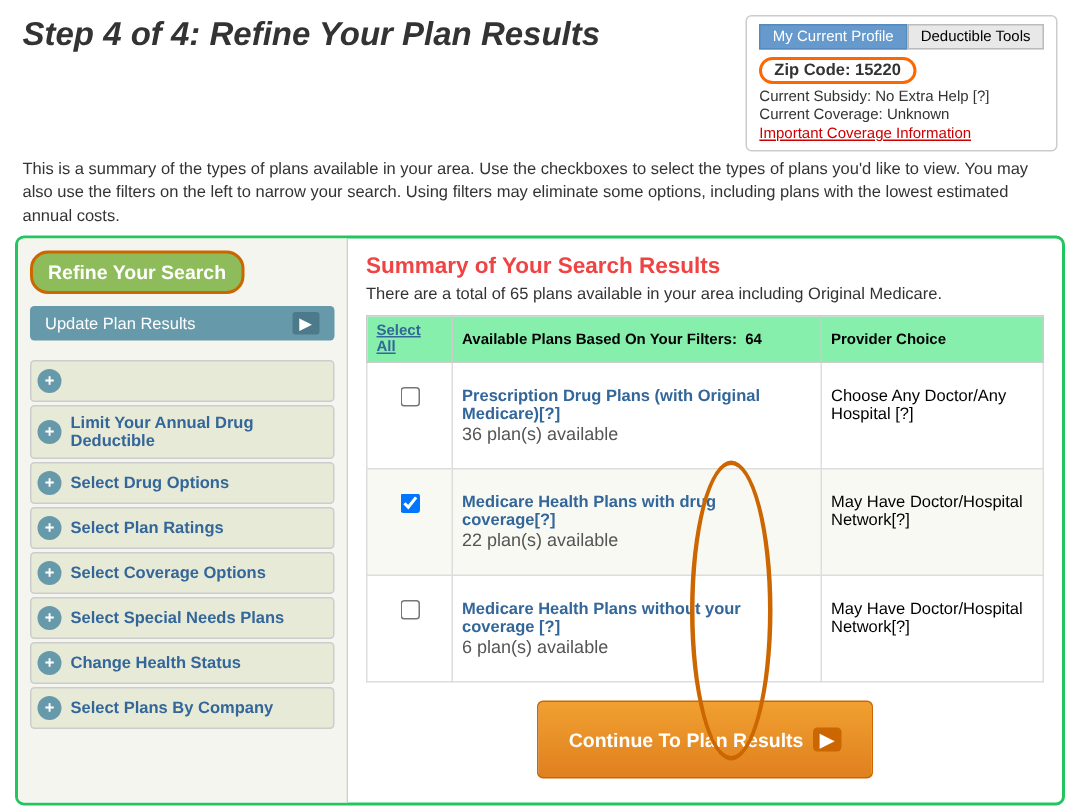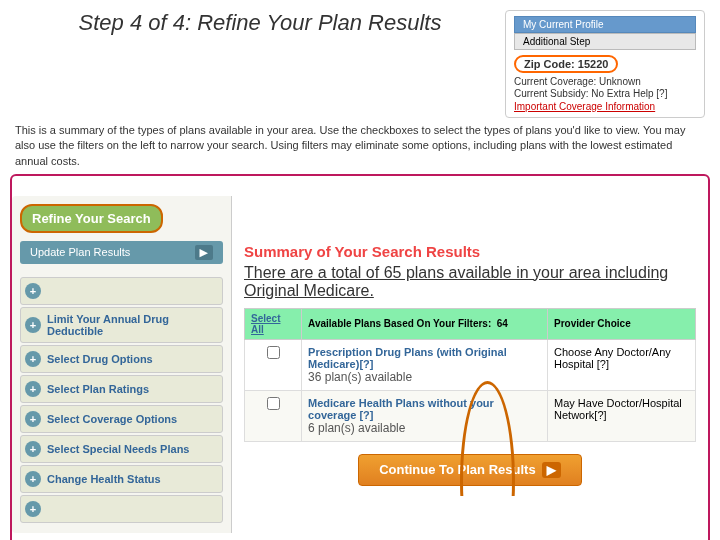--- a/index.html
+++ b/index.html
@@ -16,37 +16,35 @@
     .header-area {
       display: flex;
       justify-content: space-between;
       align-items: flex-start;
       padding: 10px 15px 5px 15px;
       background: #fff;
     }
     .page-title {
       font-size: 22px;
       font-style: italic;
-      font-weight: normal;
+      font-weight: bold;
       color: #333;
       flex: 1;
-      text-align: center;
     }
     .profile-box {
       border: 1px solid #ccc;
       border-radius: 4px;
       padding: 5px 8px;
       min-width: 200px;
       font-size: 11px;
     }
     .profile-tabs {
       display: flex;
       gap: 0;
       margin-bottom: 5px;
-      flex-direction: column;
     }
     .profile-tab {
       background: #e8e8e8;
       border: 1px solid #bbb;
       padding: 2px 8px;
       font-size: 10px;
       cursor: pointer;
     }
     .profile-tab.active {
       background: #6699cc;
@@ -72,25 +70,24 @@
       padding: 0 15px 5px 15px;
       font-size: 11px;
       color: #333;
       line-height: 1.4;
     }
 
     
     .main-content {
       display: flex;
       margin: 0 10px;
-      border: 2px solid #be185d;
+      border: 2px solid #22c55e;
       border-radius: 6px;
       background: #fff;
       height: 380px;
-      align-items: center;
     }
 
     
     .sidebar {
       width: 220px;
       min-width: 220px;
       background: #f5f5f0;
       border-right: 1px solid #ccc;
       border-radius: 4px 0 0 4px;
       padding: 8px;
@@ -163,40 +160,39 @@
       overflow-y: auto;
       position: relative;
     }
     .results-title {
       font-size: 15px;
       font-weight: bold;
       color: #ef4444;
       margin-bottom: 4px;
     }
     .results-subtitle {
-      font-size: 16px;
+      font-size: 11px;
       color: #333;
       margin-bottom: 8px;
-      text-decoration: underline;
     }
     .results-table {
       width: 100%;
       border-collapse: collapse;
       font-size: 11px;
     }
     .results-table th {
       background: #86efac;
       padding: 4px 6px;
       text-align: left;
       font-weight: bold;
       border: 1px solid #ccc;
       font-size: 10px;
     }
     .results-table td {
-      padding: 6px 6px;
+      padding: 16px 6px;
       border: 1px solid #ddd;
       vertical-align: top;
     }
     .results-table tr:nth-child(even) td { background: #f9f9f4; }
     .plan-name { font-weight: bold; color: #336699; }
     .plan-count { font-size: 12px; color: #555; }
     .col-select { width: 60px; }
     .col-plan { width: 280px; }
     .col-provider { width: 160px; }
 
@@ -211,21 +207,21 @@
       border-radius: 50%;
       pointer-events: none;
     }
 
     
     .continue-btn {
       background: linear-gradient(to bottom, #f0a030, #e08020);
       color: #fff;
       border: 1px solid #cc6600;
       border-radius: 4px;
-      padding: 7px 20px;
+      padding: 17px 20px;
       font-size: 13px;
       font-weight: bold;
       cursor: pointer;
       display: flex;
       align-items: center;
       gap: 6px;
       margin: 10px auto 0 auto;
     }
     .continue-arrow {
       background: #cc6600;
@@ -239,33 +235,33 @@
     input[type="checkbox"] { cursor: pointer; }
   </style>
 </head>
 <body>
 
 <div class="header-area">
   <div class="page-title">Step 4 of 4: Refine Your Plan Results</div>
   <div class="profile-box">
     <div class="profile-tabs">
       <div class="profile-tab active">My Current Profile</div>
-      <div class="profile-tab">Additional Step</div>
+      <div class="profile-tab">Deductible Tools</div>
     </div>
     <div class="zip-highlight">
       <span class="zip-label">Zip Code:</span>
       <span class="zip-value">15220</span>
     </div>
     <div class="coverage-row">
+      <span>Current Subsidy:</span>
+      <span>No Extra Help [?]</span>
+    </div>
+    <div class="coverage-row">
       <span>Current Coverage:</span>
       <span>Unknown</span>
-    </div>
-    <div class="coverage-row">
-      <span>Current Subsidy:</span>
-      <span>No Extra Help [?]</span>
     </div>
     <div>
       <a class="important-link">Important Coverage Information</a>
     </div>
   </div>
 </div>
 
 <div class="description-area">
   <span>This is a summary of the types of plans available in your area. Use the checkboxes to select the types of plans you'd like to view. You may also use the filters on the left to narrow your search. Using filters may eliminate some options, including plans with the lowest estimated annual costs.</span>
 </div>
@@ -300,20 +296,21 @@
     <div class="sidebar-item">
       <span class="sidebar-plus">+</span>
       <span>Select Special Needs Plans</span>
     </div>
     <div class="sidebar-item">
       <span class="sidebar-plus">+</span>
       <span>Change Health Status</span>
     </div>
     <div class="sidebar-item">
       <span class="sidebar-plus">+</span>
+      <span>Select Plans By Company</span>
     </div>
   </div>
 
   <div class="results-area" style="position:relative;">
     <div class="results-title">Summary of Your Search Results</div>
     <div class="results-subtitle">There are a total of 65 plans available in your area including Original Medicare.</div>
 
     <div class="oval-highlight"></div>
 
     <table class="results-table">
@@ -332,20 +329,30 @@
         <tr>
           <td class="checkbox-cell">
             <input type="checkbox" style="">
           </td>
           <td>
             <div class="plan-name">Prescription Drug Plans (with Original Medicare)[?]</div>
             <div class="plan-count">36 plan(s) available</div>
           </td>
           <td>Choose Any Doctor/Any Hospital [?]</td>
         </tr>
+        <tr style="background:#f0f4e8;">
+          <td class="checkbox-cell">
+            <input type="checkbox" checked="" style="">
+          </td>
+          <td>
+            <div class="plan-name">Medicare Health Plans with drug coverage[?]</div>
+            <div class="plan-count">22 plan(s) available</div>
+          </td>
+          <td>May Have Doctor/Hospital Network[?]</td>
+        </tr>
         <tr>
           <td class="checkbox-cell">
             <input type="checkbox" style="">
           </td>
           <td>
             <div class="plan-name">Medicare Health Plans without your coverage [?]</div>
             <div class="plan-count">6 plan(s) available</div>
           </td>
           <td>May Have Doctor/Hospital Network[?]</td>
         </tr>

